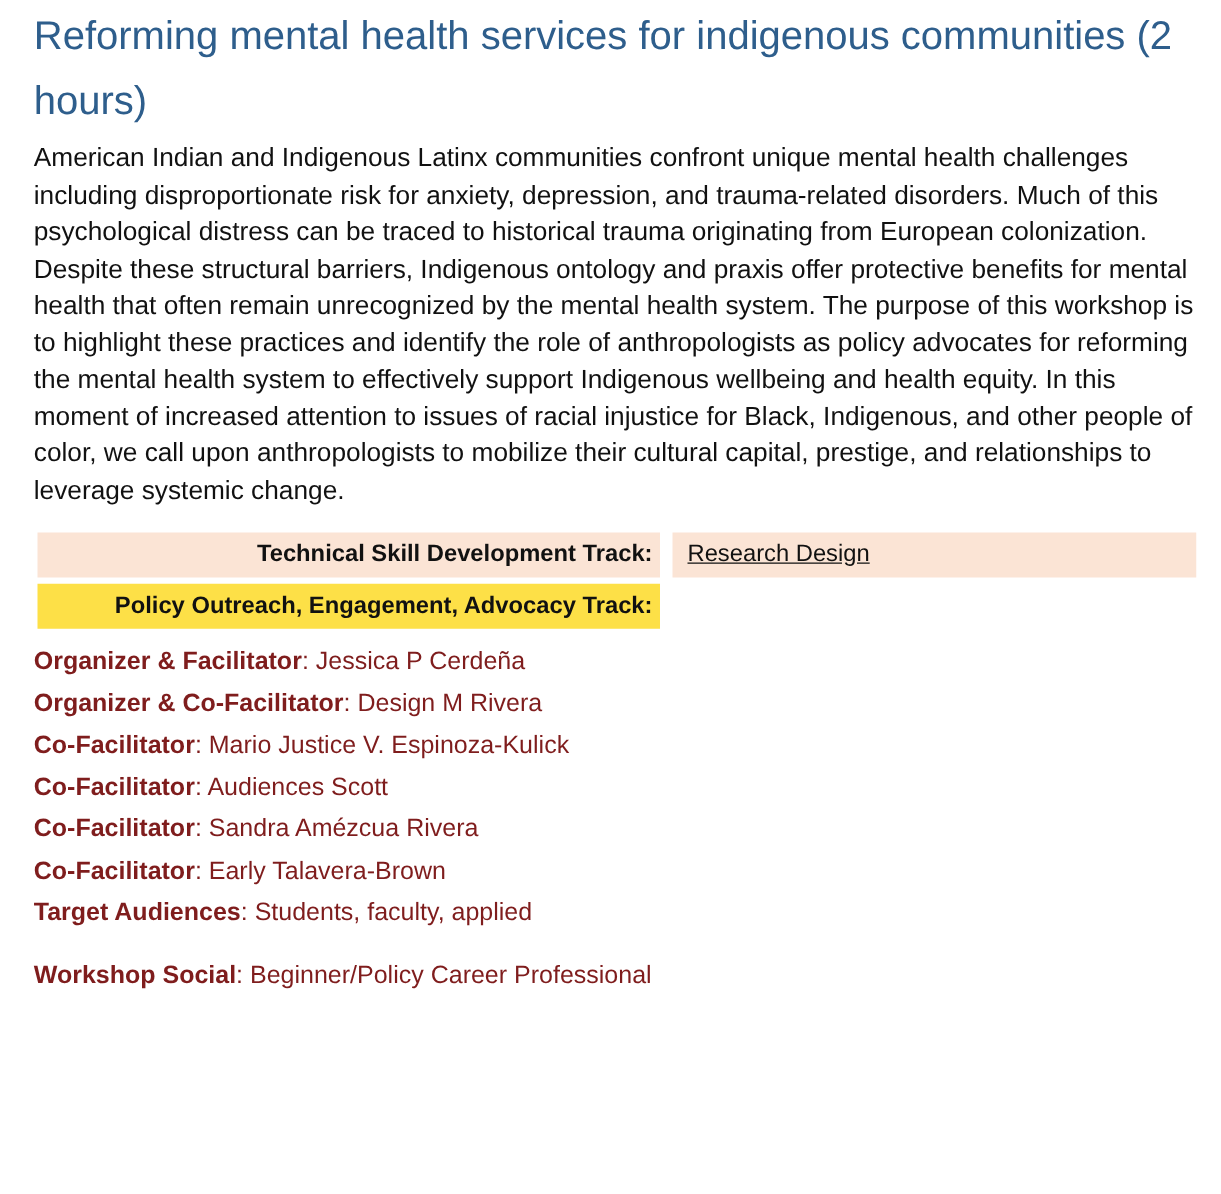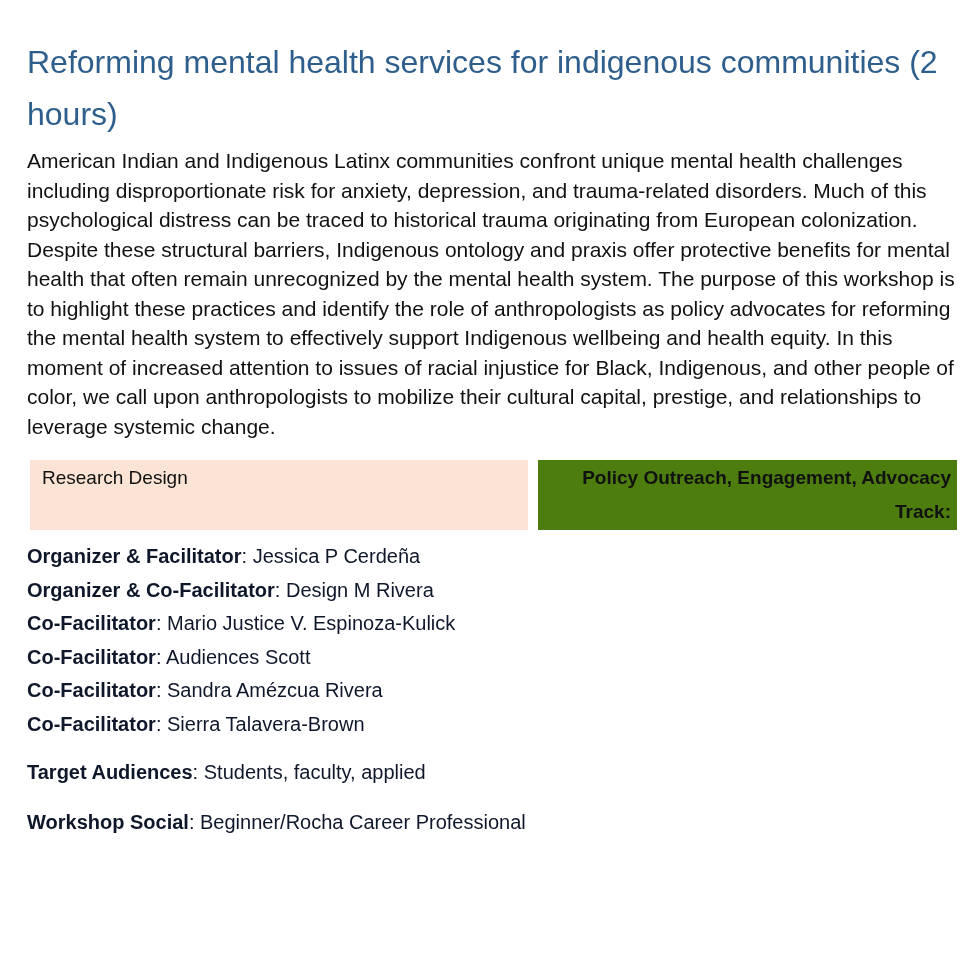--- a/index.html
+++ b/index.html
@@ -15,21 +15,20 @@
     width: 977px;
     height: 955px;
     padding: 2px 20px 0 27px;
   }
   h1.title {
     font-size: 32px;
     line-height: 52px;
     font-weight: 400;
     color: #2E5E8C;
     letter-spacing: 0;
-    margin-top: 34px;
   }
   p.desc {
     margin-top: 6px;
     font-size: 21px;
     line-height: 29.5px;
     color: #111111;
     width: 930px;
   }
   .tracks {
     margin-top: 19px;
@@ -43,43 +42,45 @@
   }
   .tracks .cell { padding: 1px 4px; }
   .tracks .label-cell {
     font-weight: 700;
     text-align: right;
     padding-right: 6px;
   }
   .tracks .value-cell {
     padding-left: 12px;
     padding-right: 22px;
+    text-decoration: underline;
   }
   .tracks .row1 { background: #FBE4D5; }
-  .tracks .row2 { background: #4d7c0f; }
+  .tracks .row2 { background: #fde047; }
   .people { margin-top: 10px; }
   p.line {
     font-size: 20px;
     line-height: 33.5px;
-    color: #0f172a;
+    color: #7f1d1d;
   }
   p.line b { font-weight: 700; }
-  p.audience { margin-top: 15px; }
+  p.audience { }
   p.level { margin-top: 16px; }
 </style>
 </head>
 <body>
 
 <div class="page">
 
   <h1 class="title">Reforming mental health services for indigenous communities (2 hours)</h1>
 
   <p class="desc">American Indian and Indigenous Latinx communities confront unique mental health challenges including disproportionate risk for anxiety, depression, and trauma-related disorders. Much of this psychological distress can be traced to historical trauma originating from European colonization. Despite these structural barriers, Indigenous ontology and praxis offer protective benefits for mental health that often remain unrecognized by the mental health system. The purpose of this workshop is to highlight these practices and identify the role of anthropologists as policy advocates for reforming the mental health system to effectively support Indigenous wellbeing and health equity. In this moment of increased attention to issues of racial injustice for Black, Indigenous, and other people of color, we call upon anthropologists to mobilize their cultural capital, prestige, and relationships to leverage systemic change.</p>
 
   <div class="tracks">
+    <div class="cell label-cell row1">Technical Skill Development Track:</div>
     <div class="cell value-cell row1">Research Design</div>
     <div class="cell label-cell row2">Policy Outreach, Engagement, Advocacy Track:</div>
   </div>
 
   <div class="people">
     <p class="line">
       <b>Organizer &amp; Facilitator</b><span>: </span><span>Jessica P Cerdeña</span>
     </p>
     <p class="line">
       <b>Organizer &amp; Co-Facilitator</b><span>: </span><span>Design M Rivera</span>
@@ -87,25 +88,25 @@
     <p class="line">
       <b>Co-Facilitator</b><span>: </span><span>Mario Justice V. Espinoza-Kulick</span>
     </p>
     <p class="line">
       <b>Co-Facilitator</b><span>: </span><span>Audiences Scott</span>
     </p>
     <p class="line">
       <b>Co-Facilitator</b><span>: </span><span>Sandra Amézcua Rivera</span>
     </p>
     <p class="line">
-      <b>Co-Facilitator</b><span>: </span><span>Sierra Talavera-Brown</span>
+      <b>Co-Facilitator</b><span>: </span><span>Early Talavera-Brown</span>
     </p>
   </div>
 
   <p class="line audience">
     <b>Target Audiences</b><span>: </span><span>Students, faculty, applied</span>
   </p>
 
   <p class="line level">
-    <b>Workshop Social</b><span>: </span><span>Beginner/Rocha Career Professional</span>
+    <b>Workshop Social</b><span>: </span><span>Beginner/Policy Career Professional</span>
   </p>
 
 </div>
 
 </body></html>

